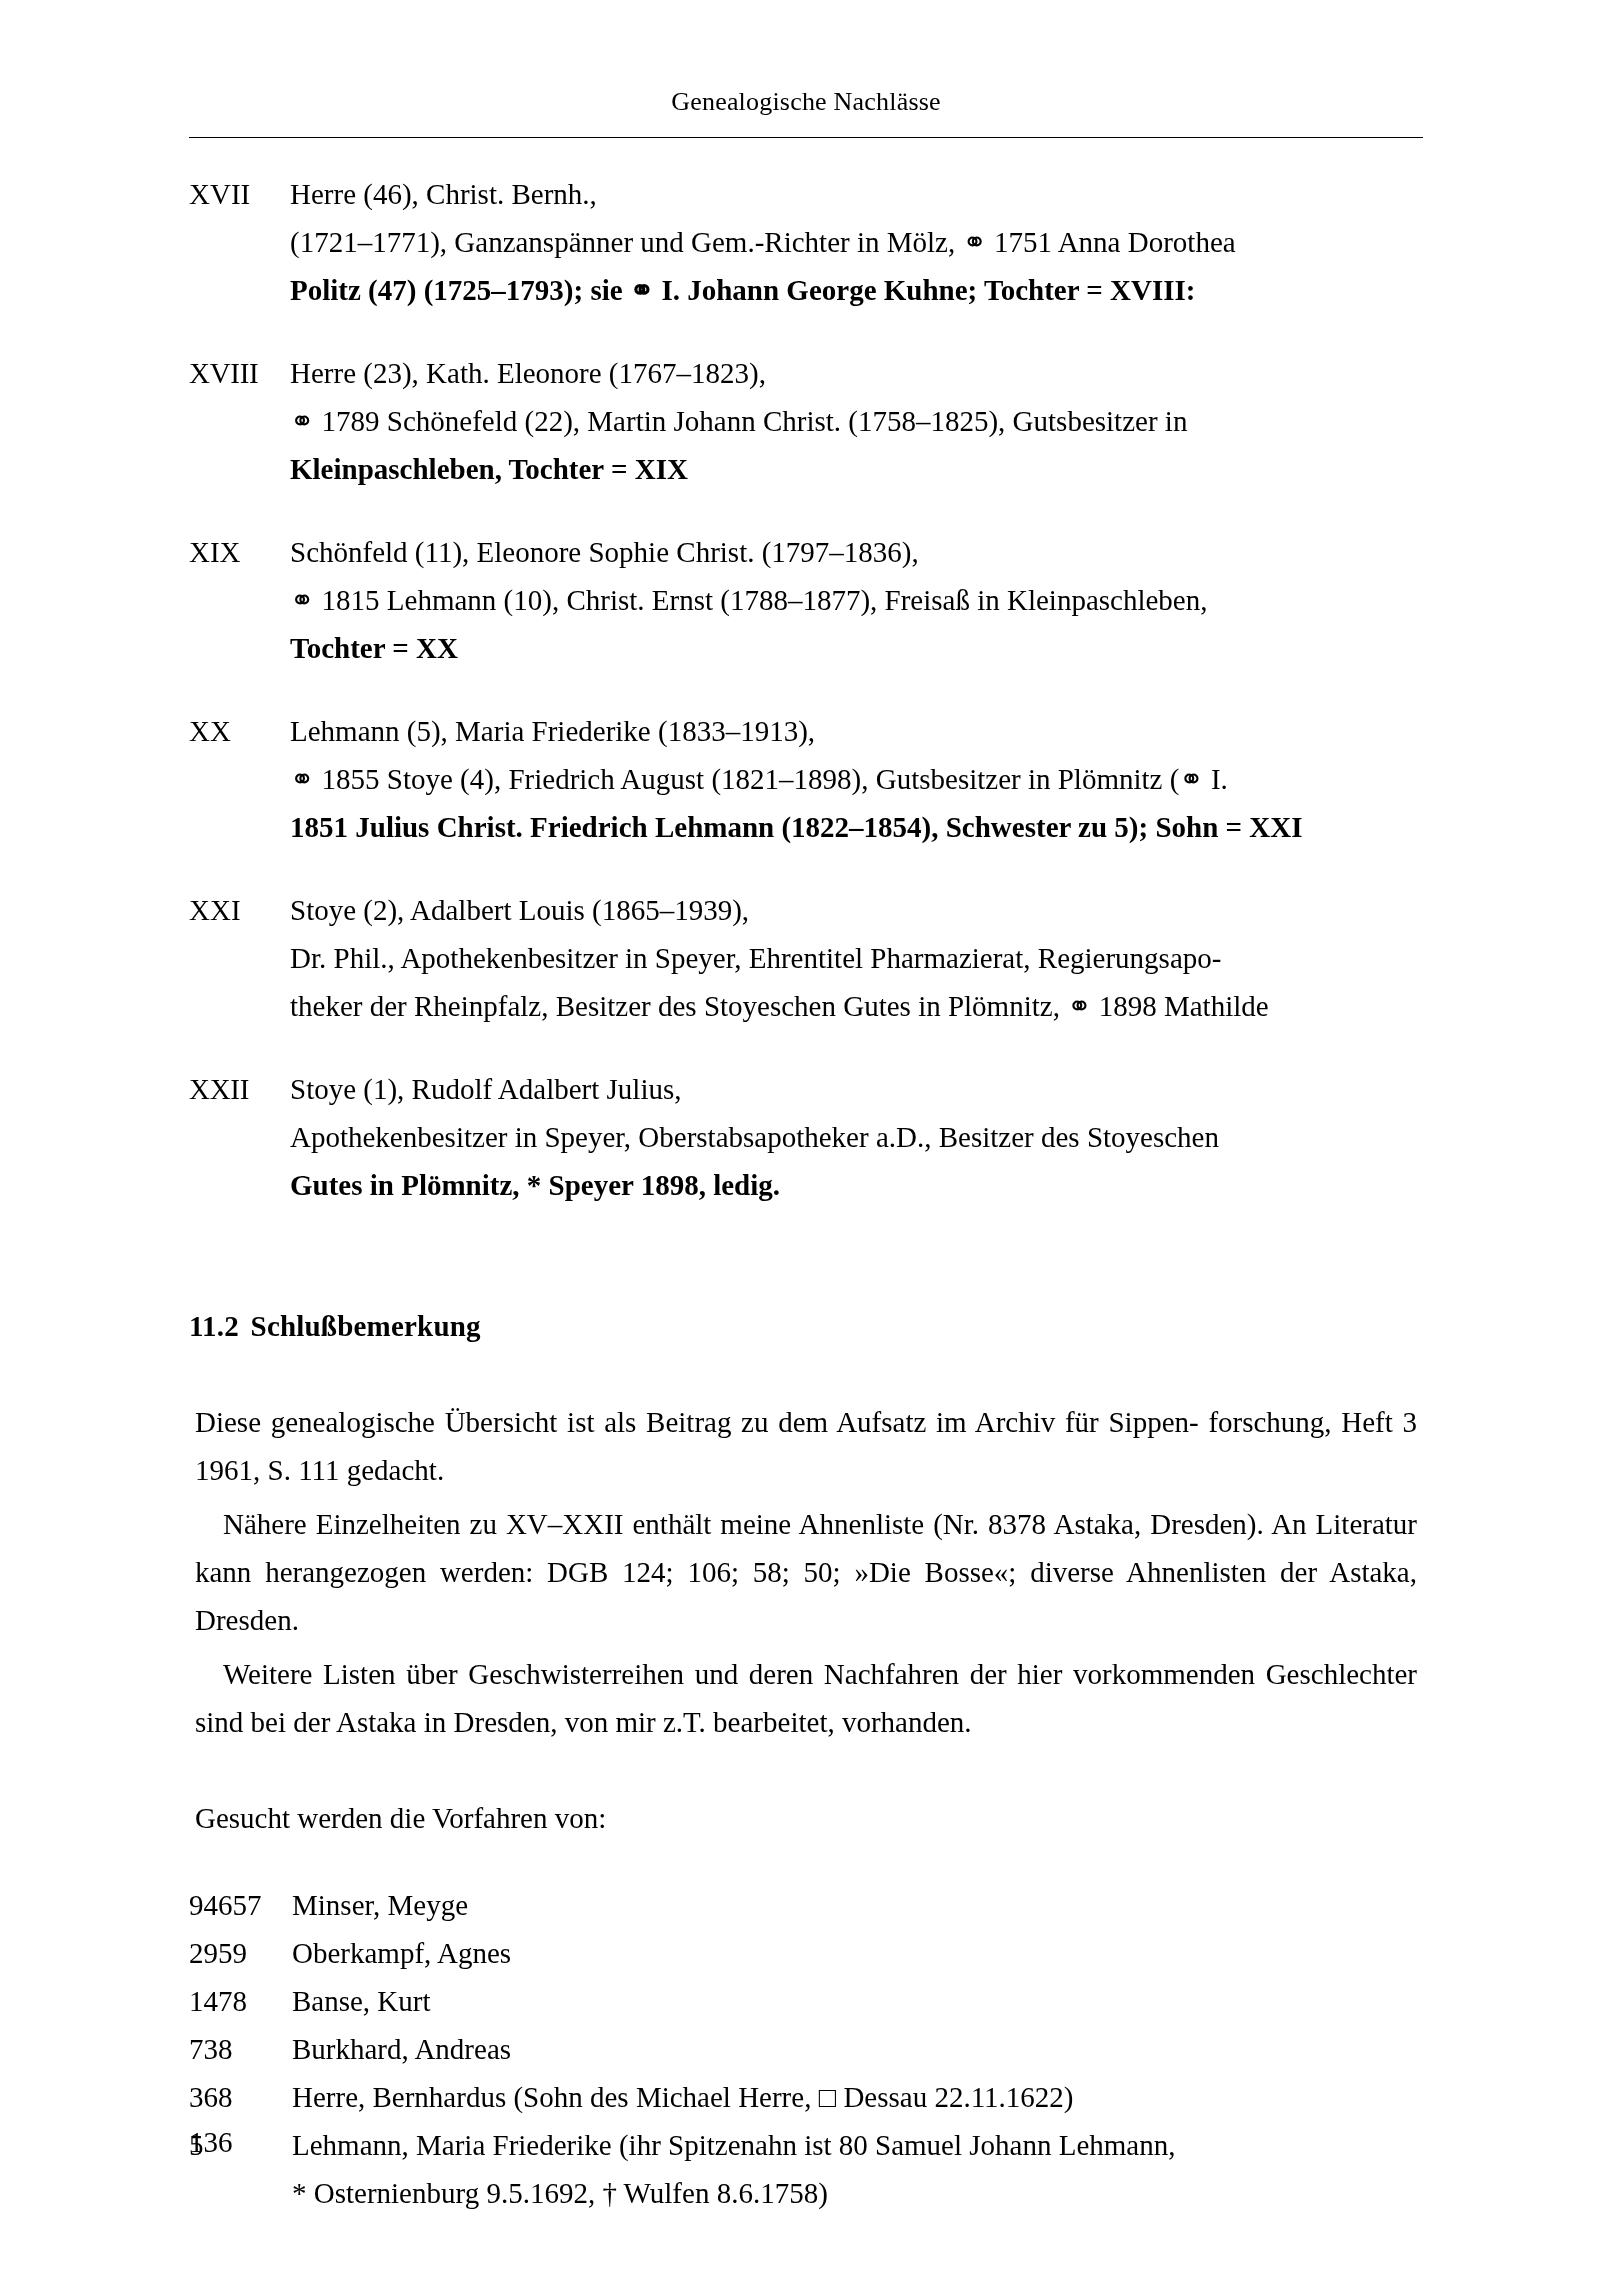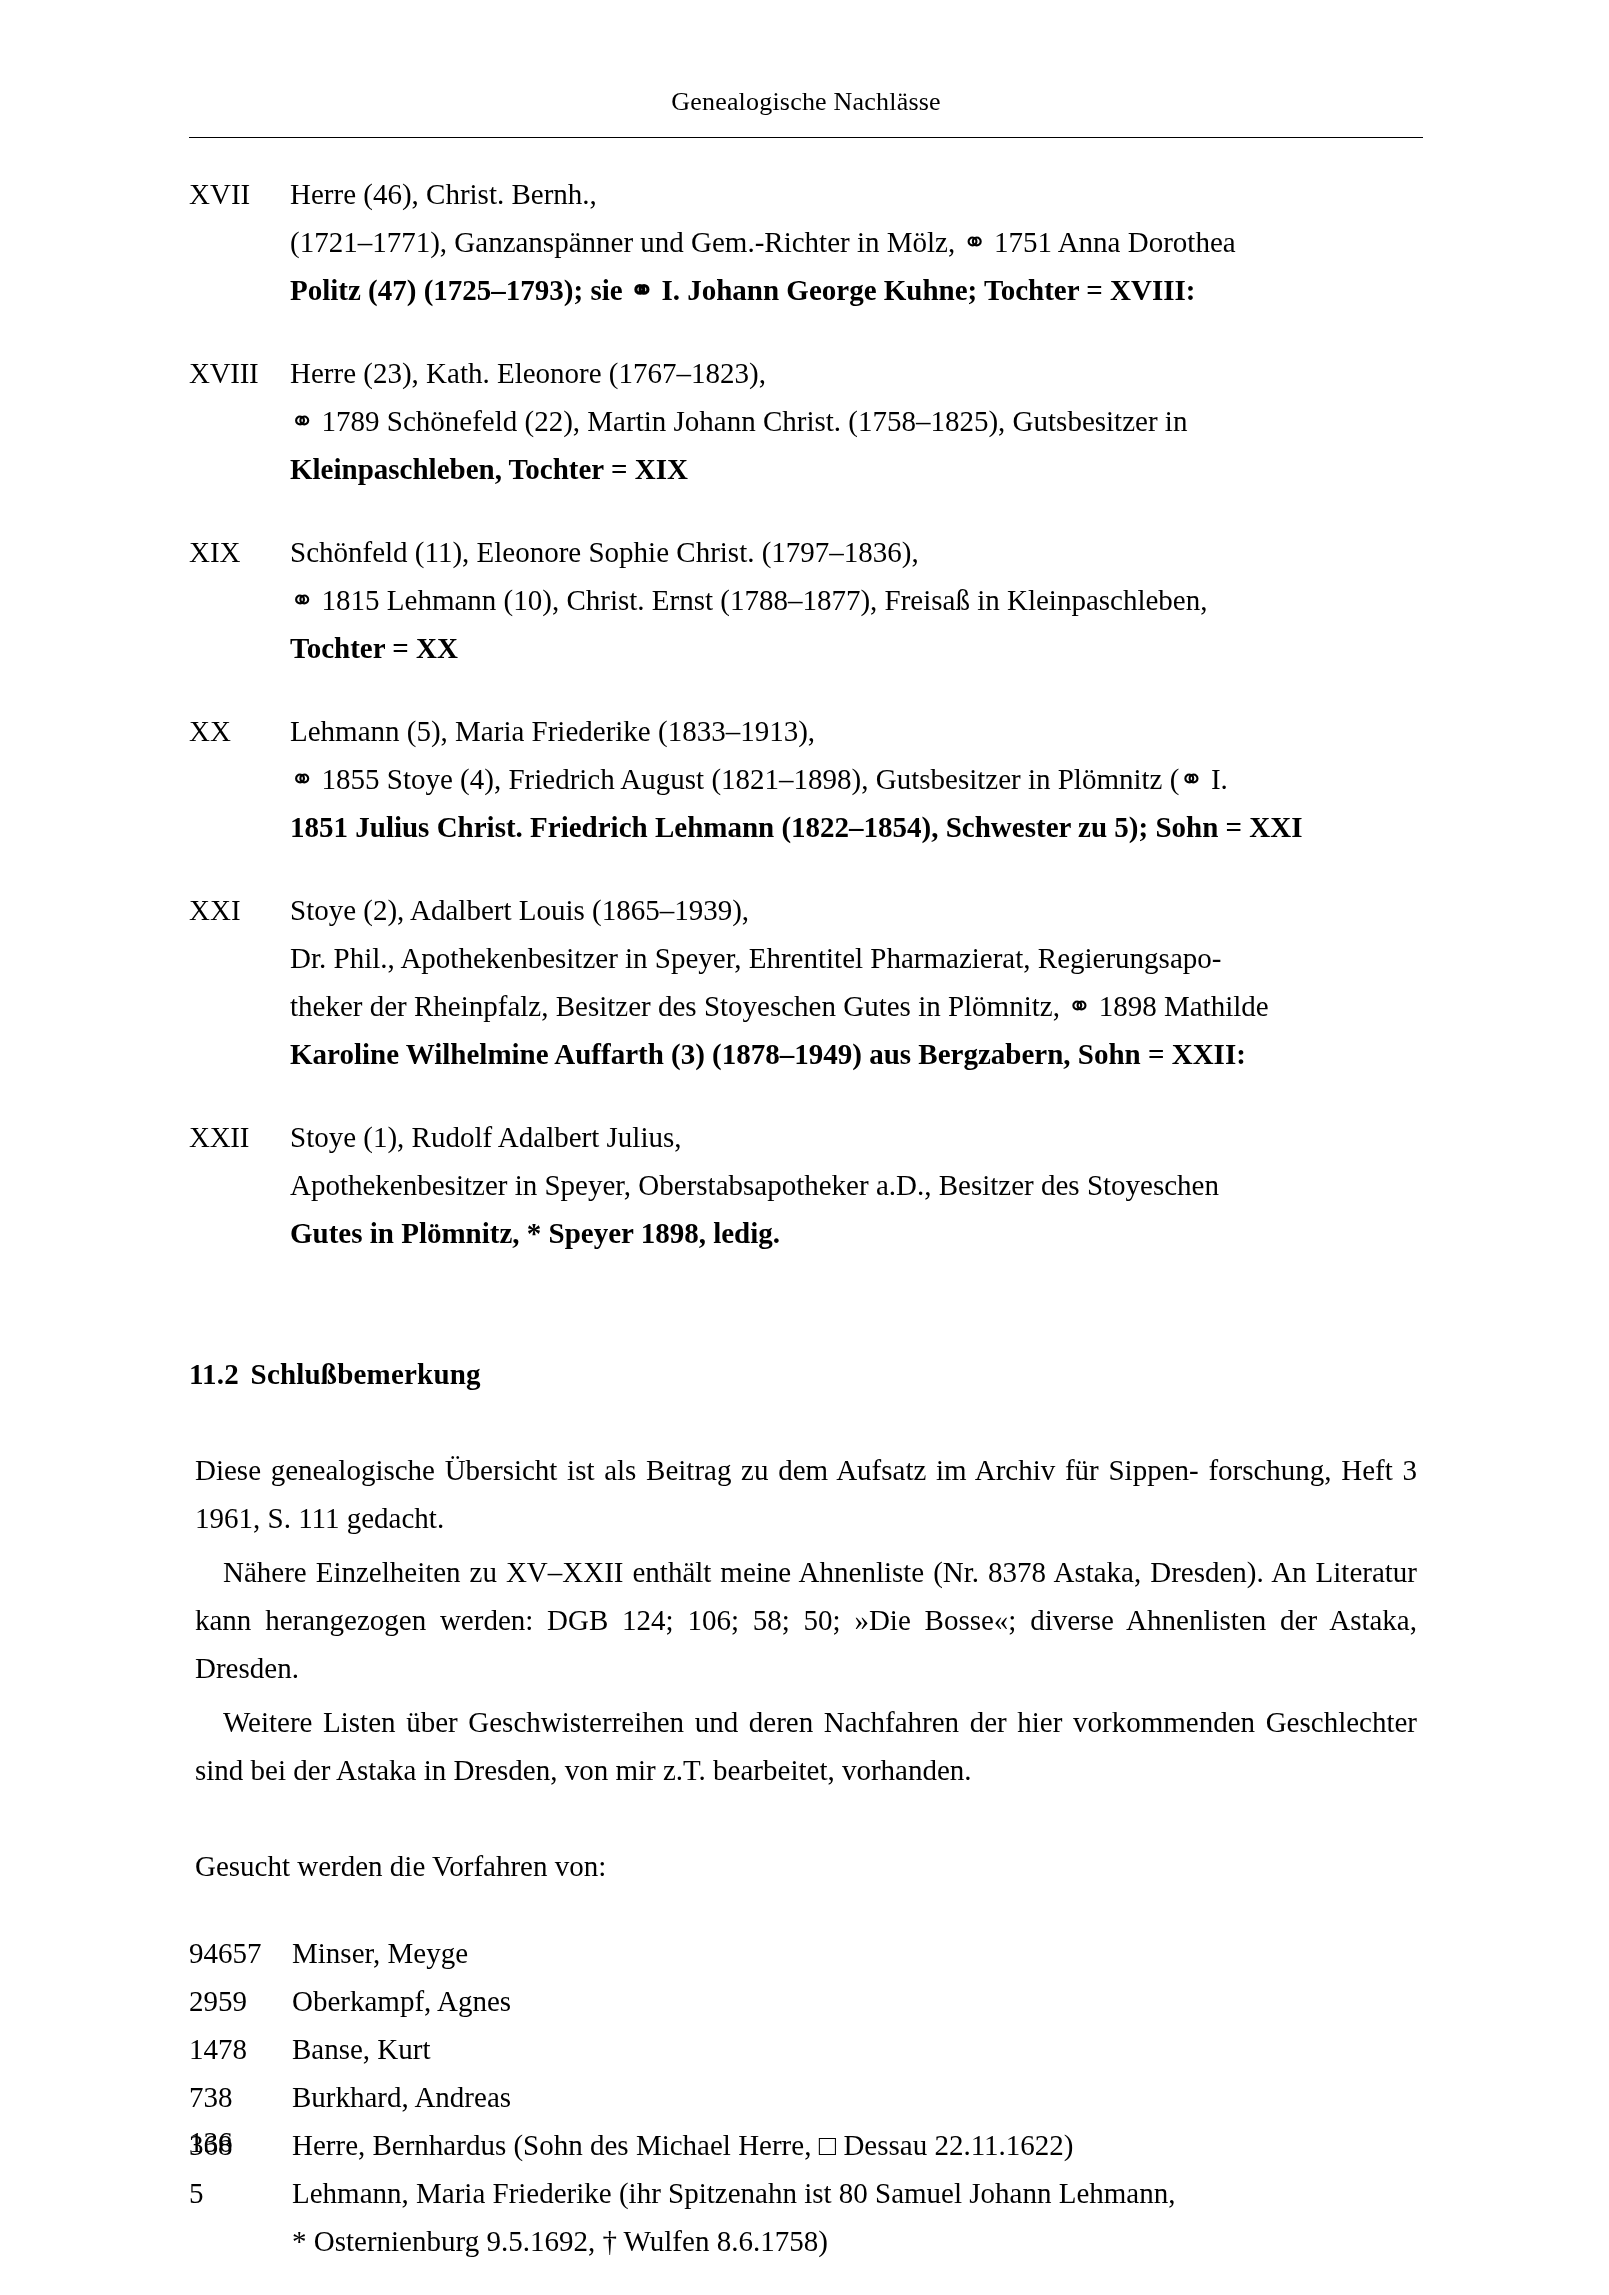--- a/index.html
+++ b/index.html
@@ -173,21 +173,20 @@
         <span class="head-line">Lehmann (5), Maria Friederike (1833–1913),</span>
         <span class="cont">⚭ 1855 Stoye (4), Friedrich August (1821–1898), Gutsbesitzer in Plömnitz (⚭ I.</span>
         <span class="cont last-left">1851 Julius Christ. Friedrich Lehmann (1822–1854), Schwester zu 5); Sohn = XXI</span>
       </div>
 
       <div class="entry">
         <span class="roman">XXI</span>
         <span class="head-line">Stoye (2), Adalbert Louis (1865–1939),</span>
         <span class="cont">Dr. Phil., Apothekenbesitzer in Speyer, Ehrentitel Pharmazierat, Regierungsapo-</span>
         <span class="cont">theker der Rheinpfalz, Besitzer des Stoyeschen Gutes in Plömnitz, ⚭ 1898 Mathilde</span>
-        <span class="cont last-left">Karoline Wilhelmine Auffarth (3) (1878–1949) aus Bergzabern, Sohn = XXII:</span>
       </div>
 
       <div class="entry">
         <span class="roman wide">XXII</span>
         <span class="head-line">Stoye (1), Rudolf Adalbert Julius,</span>
         <span class="cont">Apothekenbesitzer in Speyer, Oberstabsapotheker a.D., Besitzer des Stoyeschen</span>
         <span class="cont last-left">Gutes in Plömnitz, * Speyer 1898, ledig.</span>
       </div>
 
     </div>

